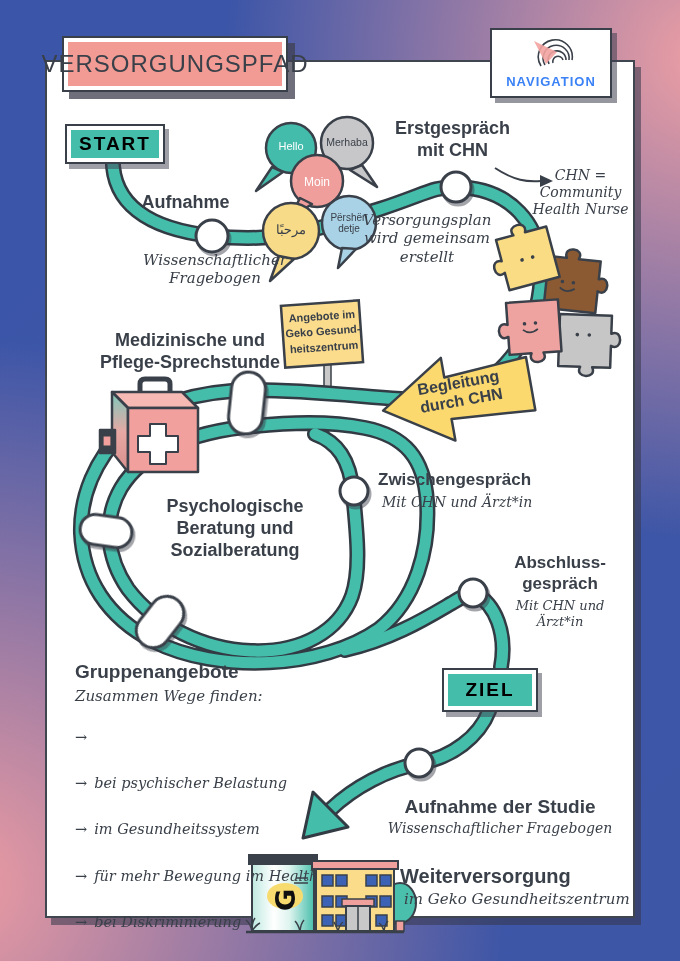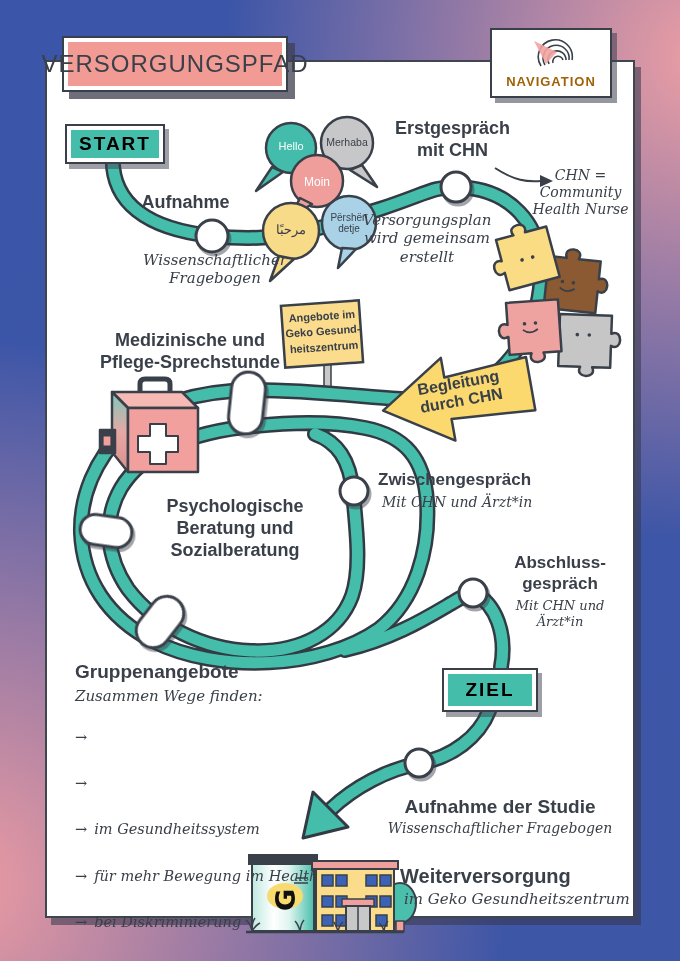--- a/index.html
+++ b/index.html
@@ -23,21 +23,21 @@
   .center{text-align:center;}
   .frame{position:absolute;box-sizing:border-box;background:#fff;border:2px solid #3a4049;z-index:4;}
   .frame .inner{position:absolute;inset:4px;display:flex;align-items:center;justify-content:center;}
   .title-box{left:62px;top:36px;width:226px;height:56px;box-shadow:7px 7px 0 rgba(63,63,80,.75);}
   .title-box .inner{background:#f29b94;color:#3a4049;font-weight:normal;font-size:24px;letter-spacing:1px;}
   .start-box{left:65px;top:124px;width:100px;height:40px;box-shadow:4px 5px 0 rgba(63,63,80,.5);}
   .ziel-box{left:442px;top:668px;width:96px;height:44px;box-shadow:4px 5px 0 rgba(63,63,80,.5);padding-left:44px;}
   .teal-box .inner{background:#45bdab;color:#000000;font-weight:bold;font-size:19px;letter-spacing:2px;font-family:"Liberation Sans",sans-serif;}
   .nav-box{left:490px;top:28px;width:122px;height:70px;box-shadow:5px 5px 0 rgba(63,63,80,.55);
     display:flex;flex-direction:column;align-items:center;justify-content:center;}
-  .nav-label{font-size:13px;font-weight:bold;letter-spacing:1px;color:#a16207;margin-top:2px;}
+  .nav-label{font-size:13px;font-weight:bold;letter-spacing:1px;color:#3b82f6;margin-top:2px;}
   .bubble-txt{position:absolute;transform:translate(-50%,-50%);text-align:center;z-index:3;line-height:1.05;}
   .arrow-txt{position:absolute;left:398px;top:374px;width:124px;transform:rotate(-10deg);
     text-align:center;font-weight:bold;font-size:16px;color:#3a4049;white-space:pre-line;z-index:3;line-height:1.15;}
   .sign-txt{position:absolute;left:285px;top:309px;width:76px;transform:rotate(-4deg);
     text-align:center;font-weight:bold;font-size:11px;color:#3a4049;white-space:pre-line;z-index:3;line-height:1.4;}
   .list-row{display:flex;gap:7px;margin-bottom:11px;align-items:baseline;}
   .g-logo{position:absolute;left:270px;top:881px;width:30px;height:30px;z-index:3;
     font-weight:bold;font-size:27px;color:#101010;transform:rotate(-90deg);font-family:"DejaVu Sans",sans-serif;}
 </style>
 </head>
@@ -261,21 +261,21 @@
 
 <div class="lbl head center" style="left:495px;top:553px;width:130px;font-size:17px;">Abschluss-
 gespräch</div>
 <div class="lbl hand center" style="left:495px;top:598px;width:130px;font-size:13px;">Mit CHN und
 Ärzt*in</div>
 
 <div class="lbl head" style="left:75px;top:660px;font-size:19px;">Gruppenangebote</div>
 <div class="lbl hand" style="left:75px;top:687px;font-size:15px;">Zusammen Wege finden:</div>
 <div class="lbl hand" style="left:75px;top:711px;font-size:14.5px;">
   <div class="list-row"><span>→</span></div>
-  <div class="list-row"><span>→</span></div>
+  <div class="list-row"><span>→</span><span>bei psychischer Belastung</span></div>
   <div class="list-row"><span>→</span><span>im Gesundheitssystem</span></div>
   <div class="list-row"><span>→</span><span>für mehr Bewegung im Health</span></div>
   <div class="list-row"><span>→</span><span>bei Diskriminierung</span></div>
 </div>
 
 <div class="lbl head center" style="left:385px;top:795px;width:230px;font-size:19px;">Aufnahme der Studie</div>
 <div class="lbl hand center" style="left:385px;top:820px;width:230px;font-size:14px;">Wissenschaftlicher Fragebogen</div>
 
 <div class="lbl head" style="left:400px;top:864px;font-size:20px;">Weiterversorgung</div>
 <div class="lbl hand" style="left:404px;top:890px;font-size:15px;">im Geko Gesundheitszentrum</div>

